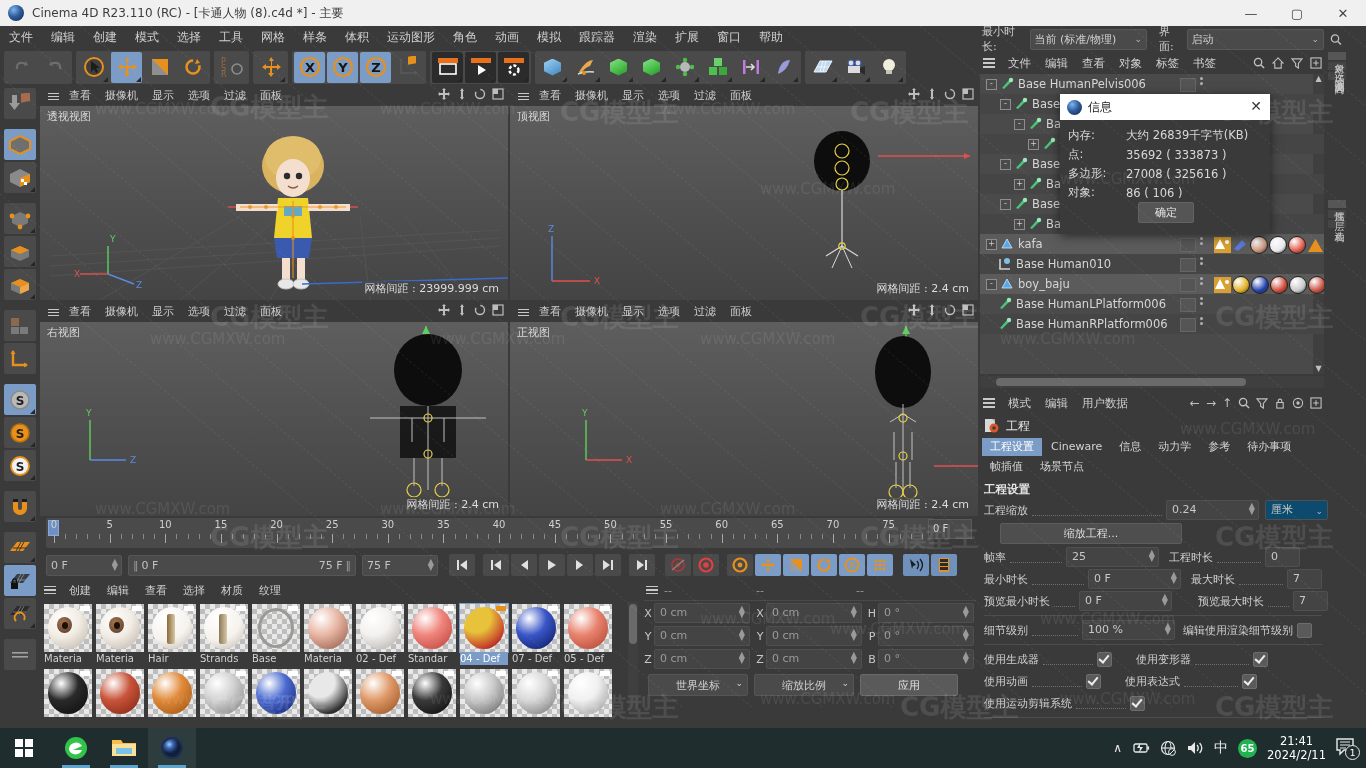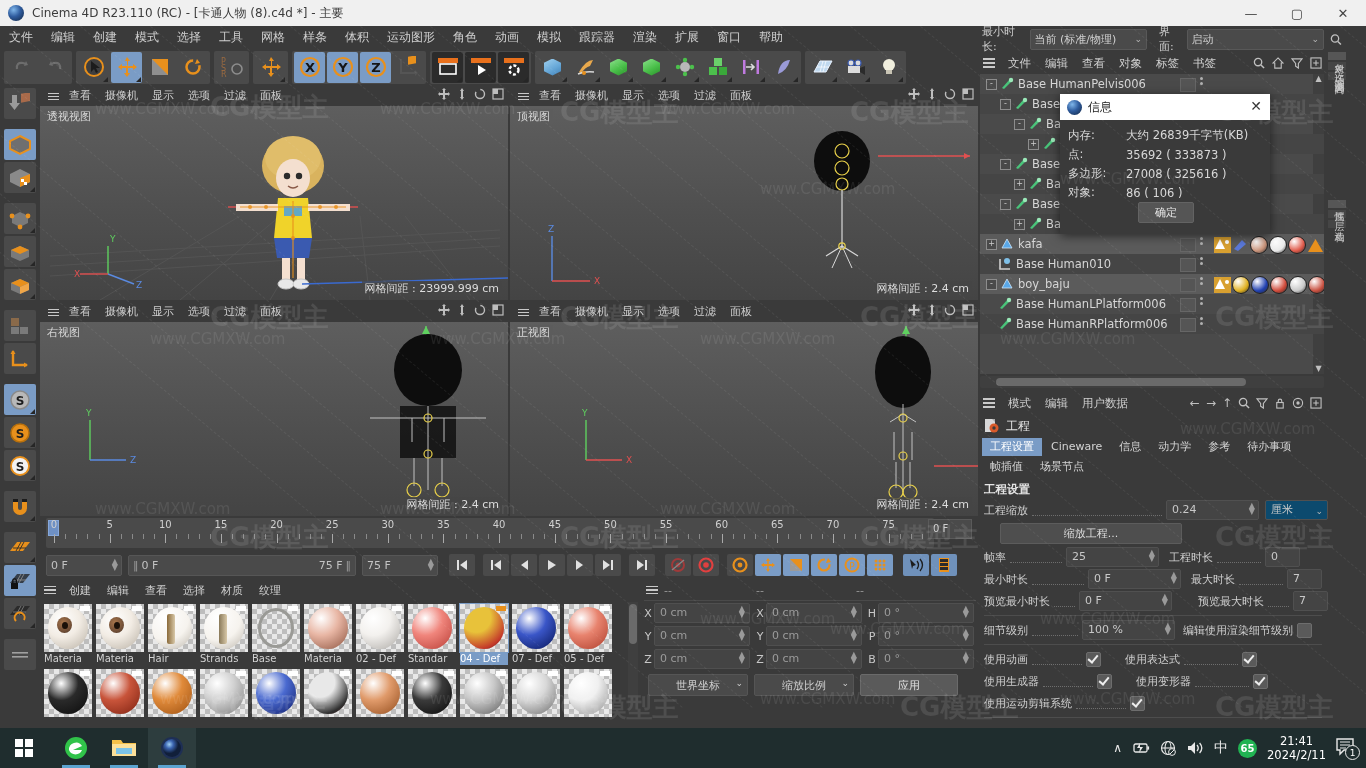--- a/index.html
+++ b/index.html
@@ -1637,34 +1637,34 @@
           <span>100 %</span>
           <span class="spin" style="right:3px;top:2px">▲<br>▼</span>
         </div>
         <span class="plabel" style="margin-left:8px">编辑使用渲染细节级别</span>
         <div class="chk" style="margin-left:4px"></div>
       </div>
 
       <div class="hrline"></div>
       <div id="attrchecks">
           <div class="prow">
+            <span class="plabel">使用生成器</span>
+            <span class="pdots" style="max-width:50px"></span>
+            <div class="chk on"></div>
+            <span style="width:24px"></span>
+            <span class="plabel">使用变形器</span>
+            <span class="pdots" style="max-width:54px"></span>
+            <div class="chk on" style="margin-right:8px"></div>
+          </div>
+          <div class="prow">
             <span class="plabel">使用动画</span>
             <span class="pdots" style="max-width:50px"></span>
             <div class="chk on"></div>
             <span style="width:24px"></span>
             <span class="plabel">使用表达式</span>
-            <span class="pdots" style="max-width:54px"></span>
-            <div class="chk on" style="margin-right:8px"></div>
-          </div>
-          <div class="prow">
-            <span class="plabel">使用生成器</span>
-            <span class="pdots" style="max-width:50px"></span>
-            <div class="chk on"></div>
-            <span style="width:24px"></span>
-            <span class="plabel">使用变形器</span>
             <span class="pdots" style="max-width:54px"></span>
             <div class="chk on" style="margin-right:8px"></div>
           </div>
           <div class="prow">
             <span class="plabel">使用运动剪辑系统</span>
             <span class="pdots" style="max-width:50px"></span>
             <div class="chk on"></div>
             <span style="width:24px"></span>
           </div>
         </div>

